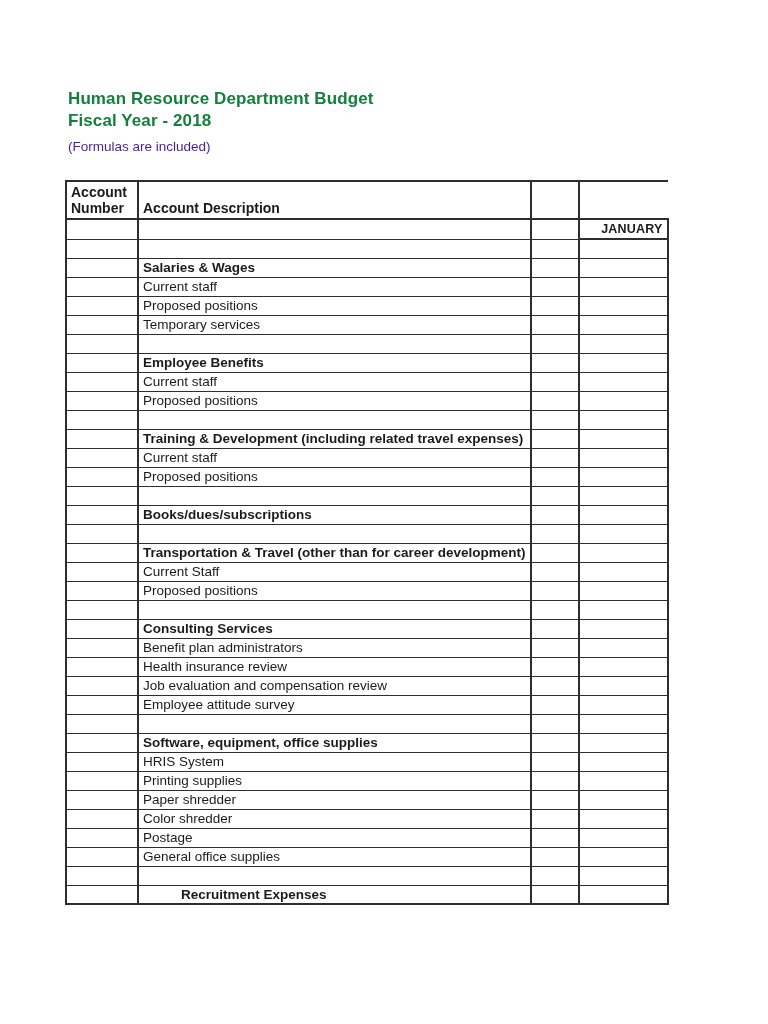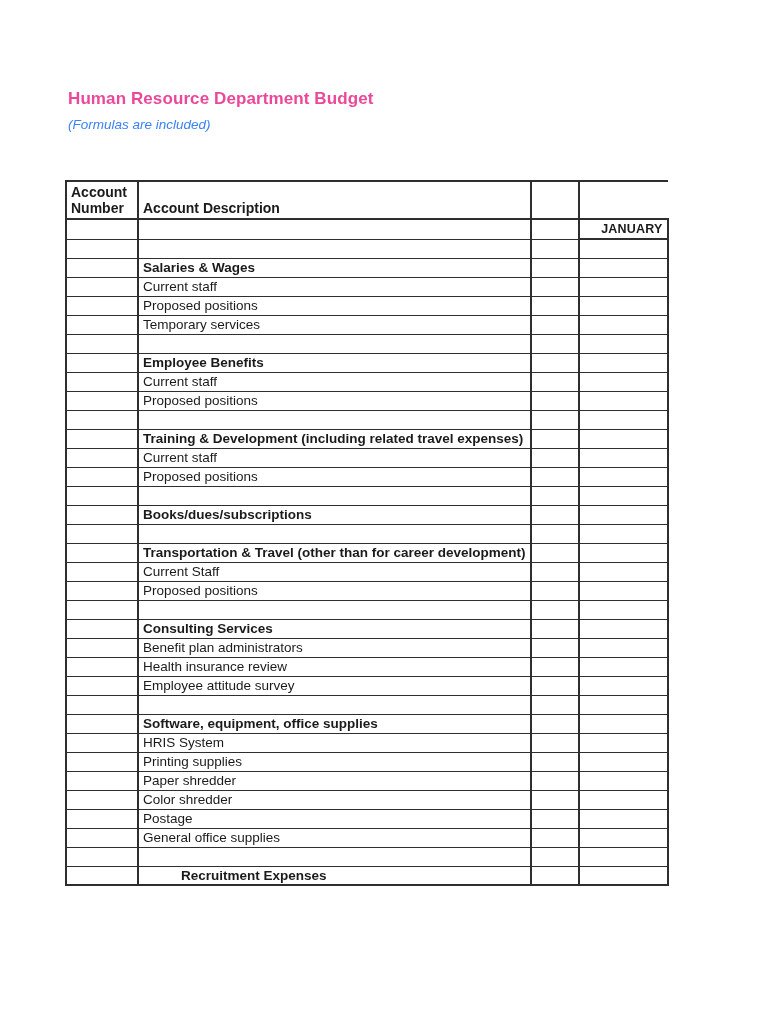--- a/index.html
+++ b/index.html
@@ -8,23 +8,23 @@
     position: relative;
     overflow: hidden;
     font-family: "Liberation Sans", sans-serif;
     color: #181818;
   }
 
   
   .doc-head { position: absolute; left: 68px; top: 88px; }
   .doc-title-line {
     font-size: 17px; font-weight: bold; line-height: 22px;
-    color: #ec4899; letter-spacing: 0.1px;
-  }
-  .doc-subtitle { font-size: 13.5px; line-height: 17px; margin-top: 6px; color: #3b82f6; font-style: italic; }
+    color: #15803d; letter-spacing: 0.1px;
+  }
+  .doc-subtitle { font-size: 13.5px; line-height: 17px; margin-top: 6px; color: #4c1d95; }
 
   
   .sheet { position: absolute; left: 65px; top: 180px; }
   table.budget { border-collapse: collapse; table-layout: fixed; }
   table.budget td {
     border: 1px solid #2e2e2e;
     border-left-width: 2px; border-right-width: 2px;
     padding: 0 4px;
     font-size: 13.5px;
     color: #1b1b1b;
@@ -62,20 +62,21 @@
 
   
   tr.row-section td.c2 { font-weight: bold; overflow: visible; }
   .cell-text { position: relative; z-index: 2; white-space: nowrap; }
 </style>
 </head>
 <body>
 
 <div class="doc-head">
   <div class="doc-title-line">Human Resource Department Budget</div>
+  <div class="doc-title-line">Fiscal Year - 2018</div>
   <div class="doc-subtitle">(Formulas are included)</div>
 </div>
 
 <div class="sheet">
   <table class="budget">
     <colgroup>
       <col class="c1">
         <col class="c2">
         <col class="c3">
         <col class="c4">
@@ -227,20 +228,26 @@
           <td class="c4"></td>
         </tr>
         <tr class="row-item">
           <td class="c1"></td>
           <td class="c2"><span class="cell-text">Health insurance review</span></td>
           <td class="c3"></td>
           <td class="c4"></td>
         </tr>
         <tr class="row-item">
           <td class="c1"></td>
+          <td class="c2"><span class="cell-text">Job evaluation and compensation review</span></td>
+          <td class="c3"></td>
+          <td class="c4"></td>
+        </tr>
+        <tr class="row-item">
+          <td class="c1"></td>
           <td class="c2"><span class="cell-text">Employee attitude survey</span></td>
           <td class="c3"></td>
           <td class="c4"></td>
         </tr>
         <tr class="row-blank">
           <td class="c1"></td>
           <td class="c2"></td>
           <td class="c3"></td>
           <td class="c4"></td>
         </tr>

